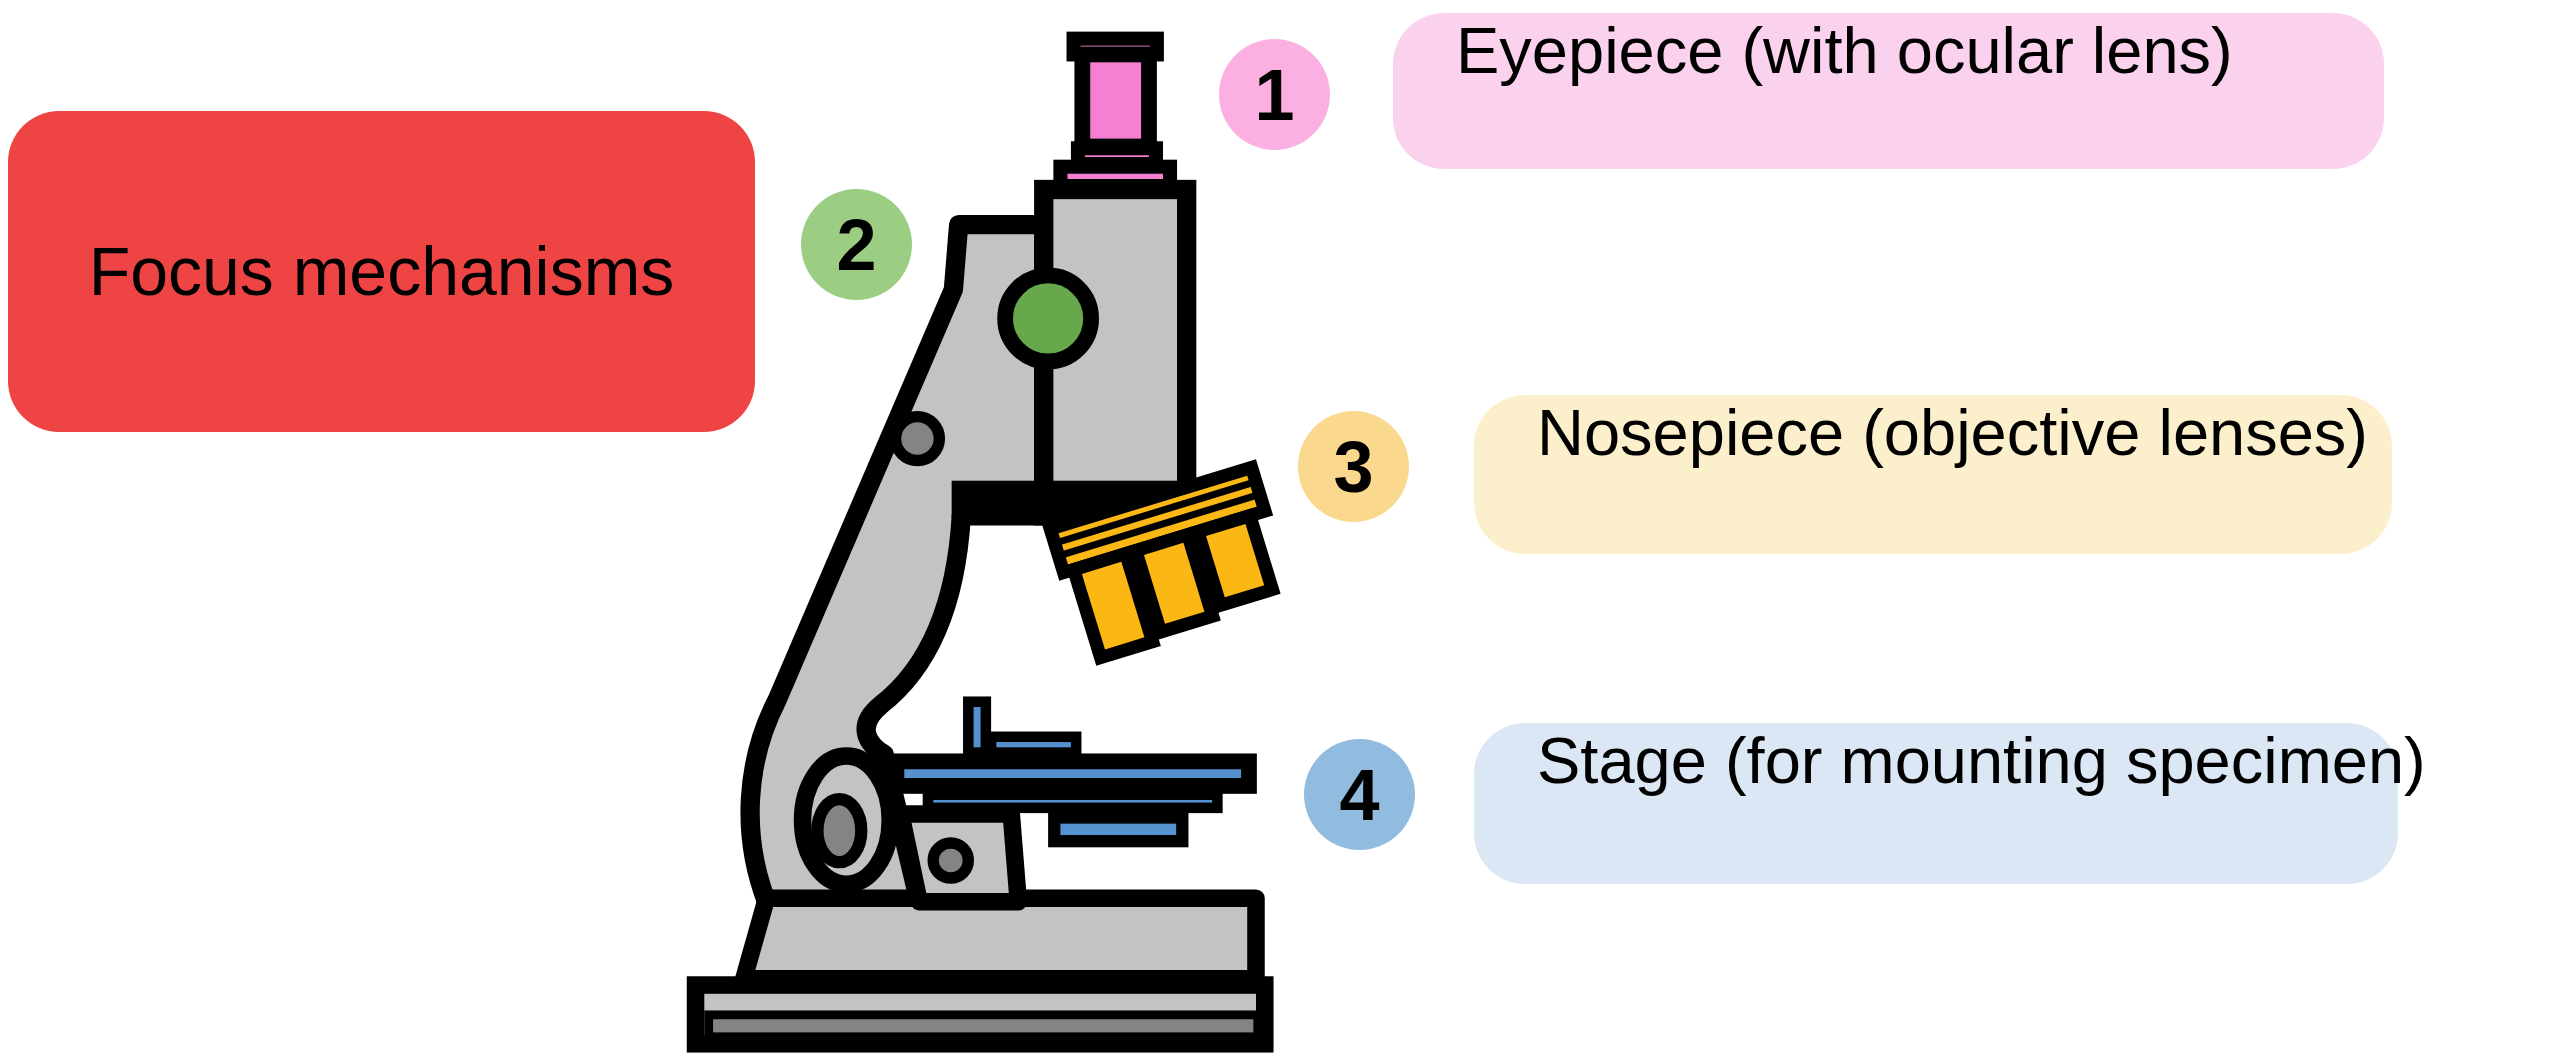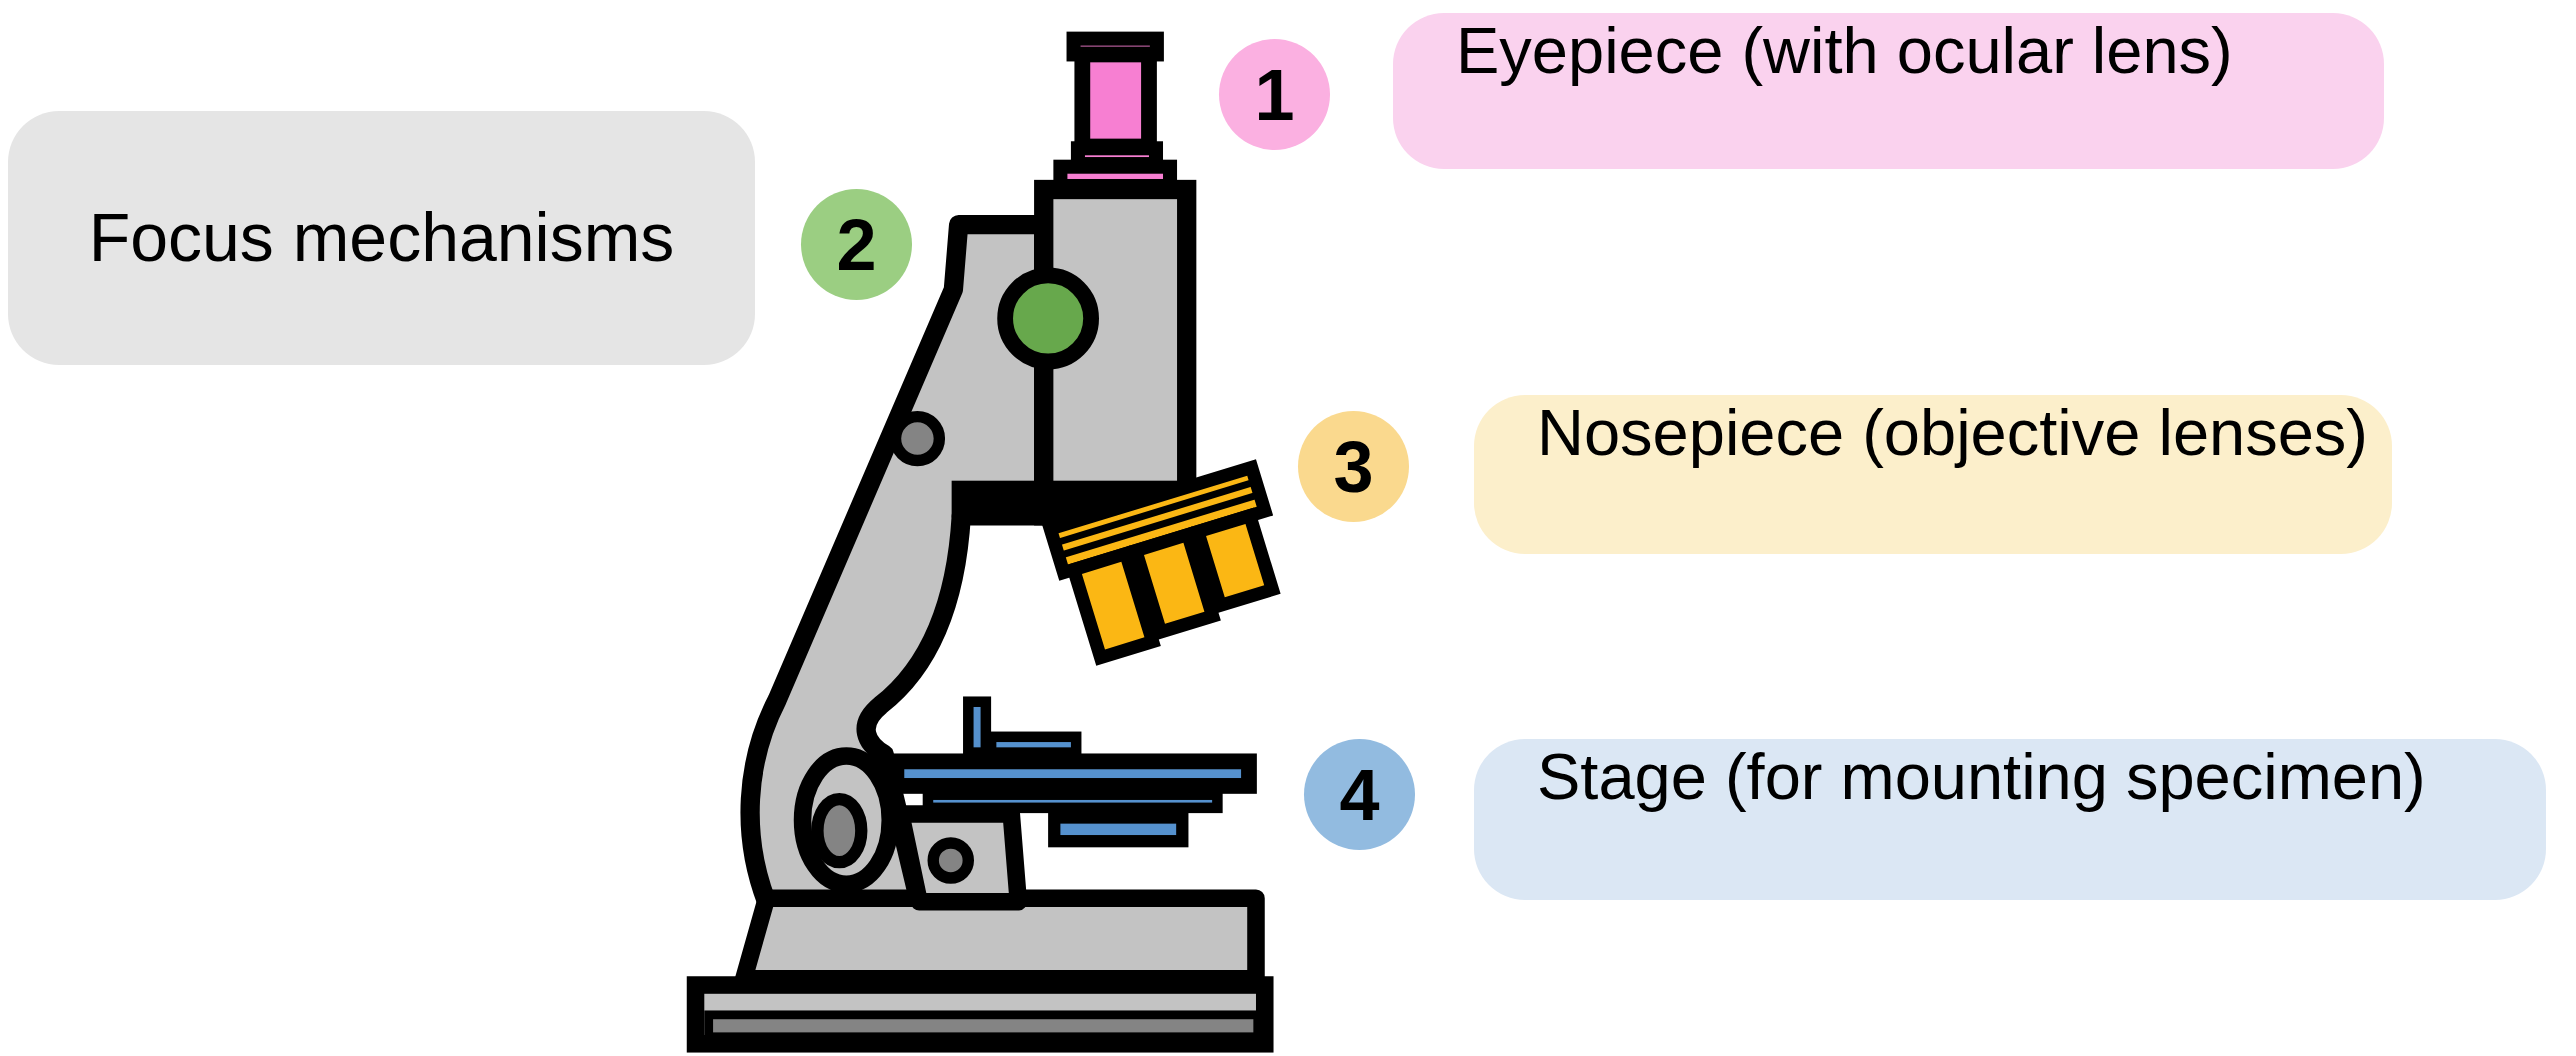--- a/index.html
+++ b/index.html
@@ -35,23 +35,23 @@
   .callout-box.multiline {
     flex-direction: column;
     justify-content: center;
     align-items: center;
     text-align: center;
     padding: 0 21px;
     font-size: 68px;
     line-height: 1.32;
   }
   #callout-box-1 { left: 1393px; top: 13px;  width: 991px; height: 156px; background: #FAD2EE; }
-  #callout-box-2 { left: 8px;    top: 111px; width: 747px;  height: 254px; background: #e5e5e5; }
+  #callout-box-2 { left: 8px;    top: 111px; width: 747px;  height: 321px; background: #ef4444; }
   #callout-box-3 { left: 1474px; top: 395px; width: 918px; height: 159px; background: #FCEFCB; }
-  #callout-box-4 { left: 1474px; top: 723px; width: 1072px; height: 161px; background: #DBE7F4; margin-top: 16px; }
+  #callout-box-4 { left: 1474px; top: 723px; width: 924px; height: 161px; background: #DBE7F4; }
   .badge {
     position: absolute;
     width: 111px;
     height: 111px;
     border-radius: 50%;
     display: flex;
     align-items: center;
     justify-content: center;
     font-size: 72px;
     font-weight: bold;

